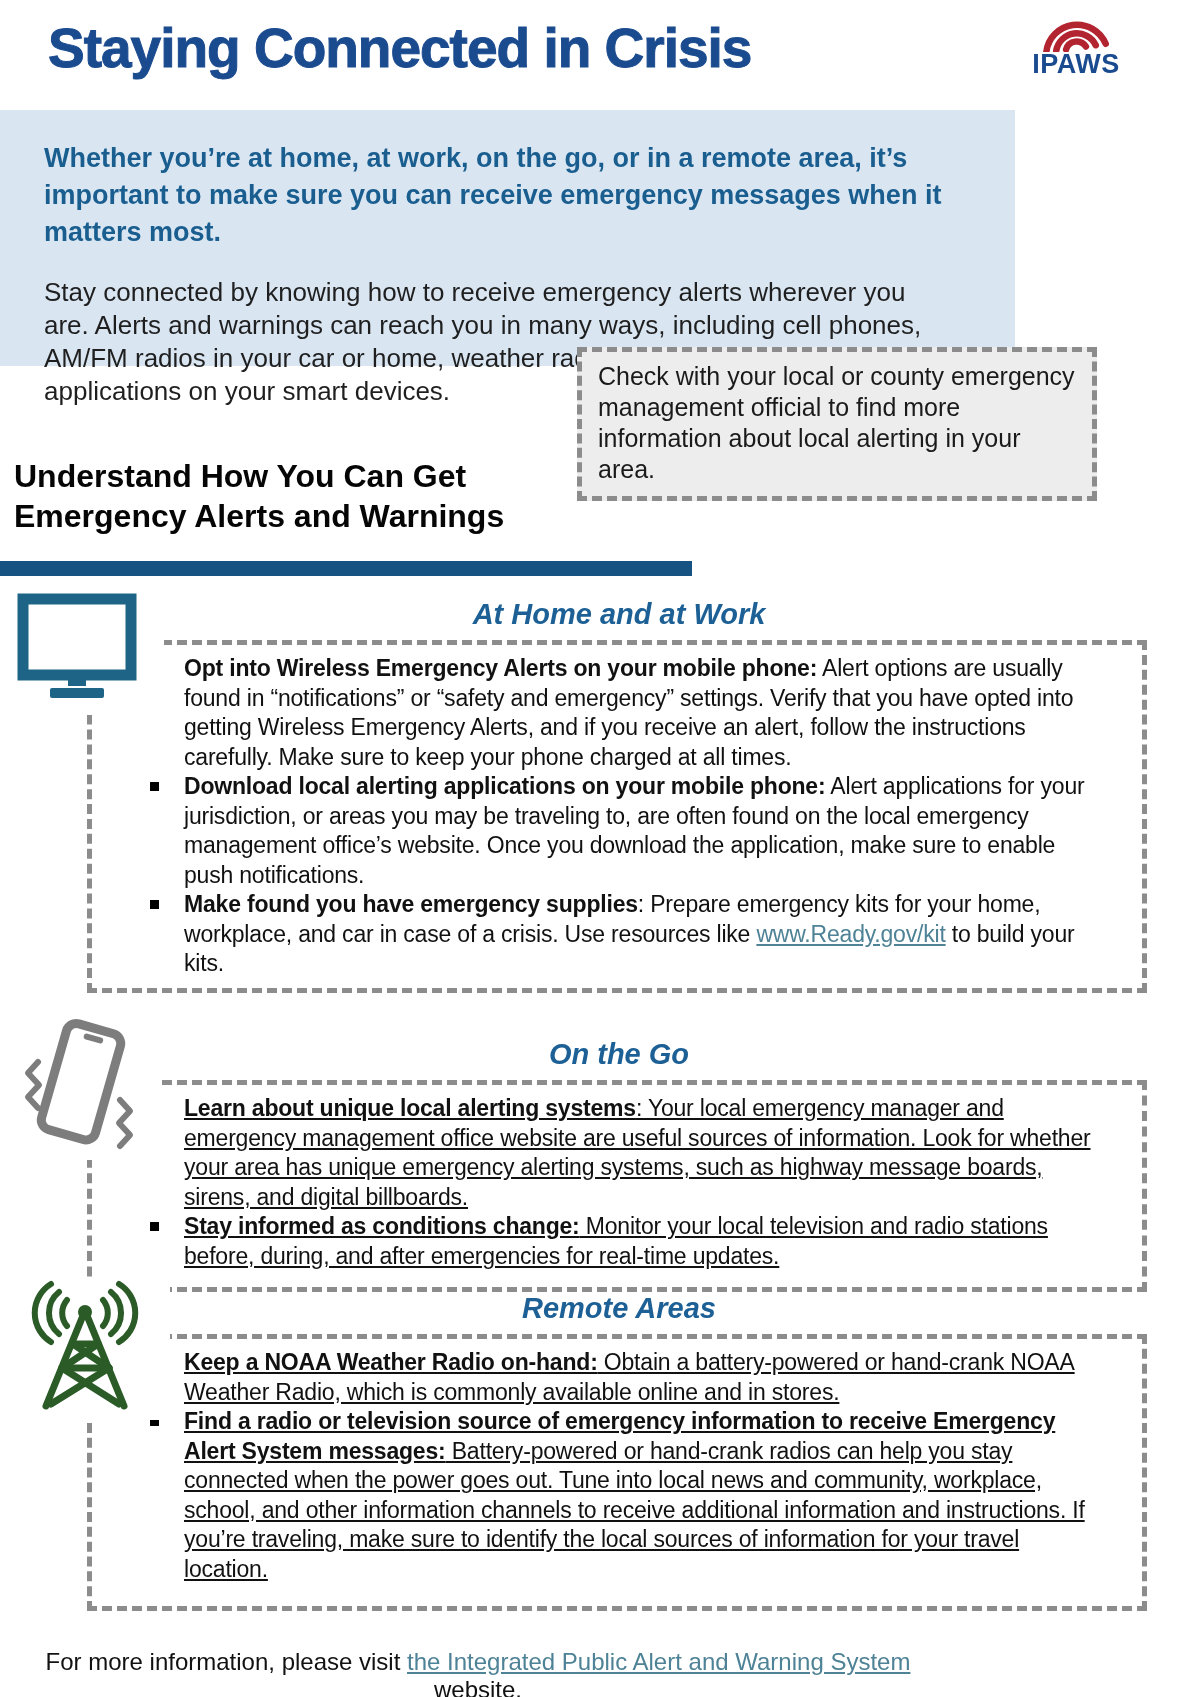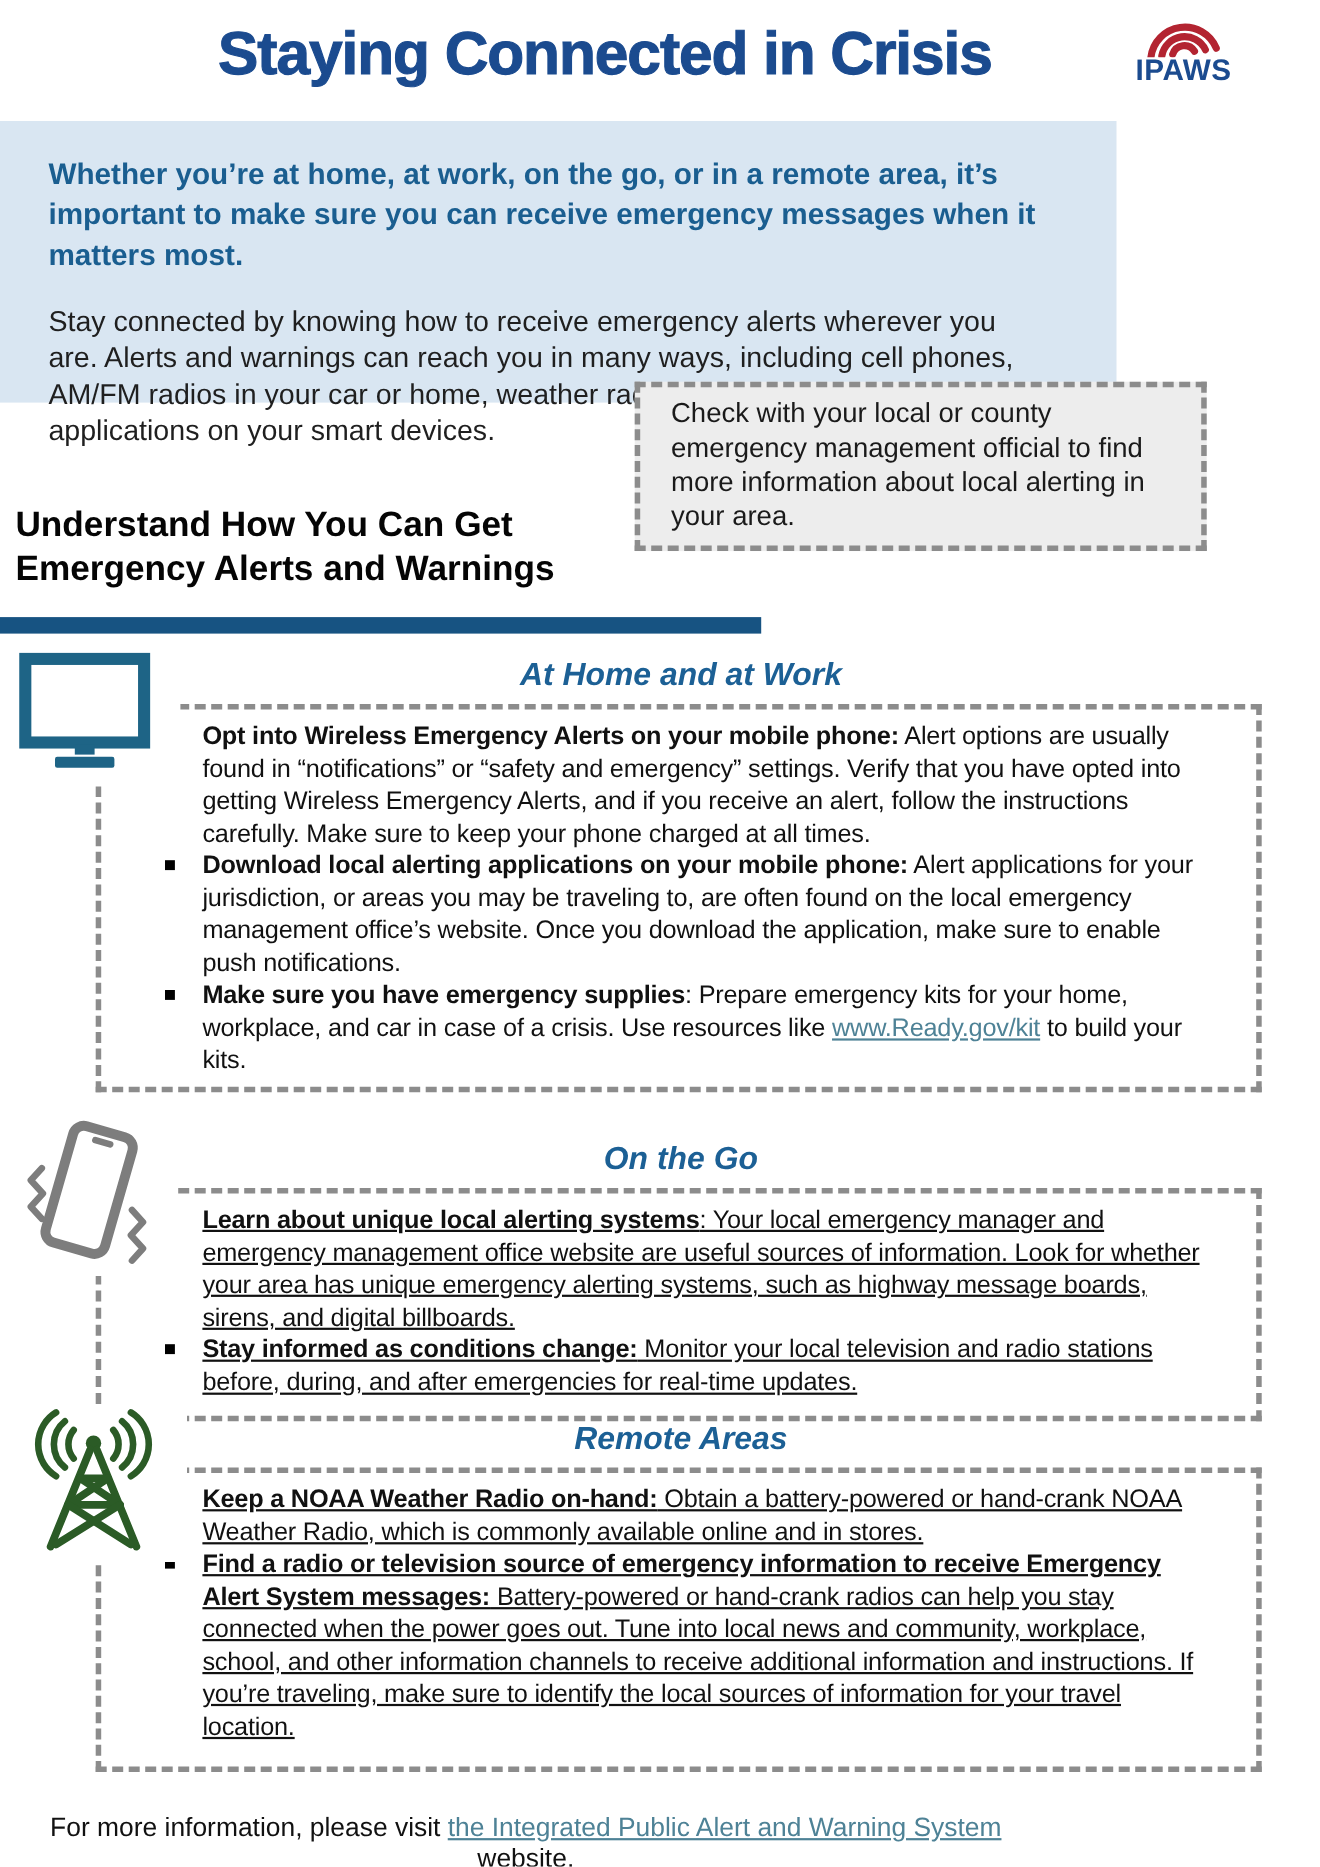--- a/index.html
+++ b/index.html
@@ -1,37 +1,37 @@
 <!DOCTYPE html>
 <html style="--header-blue: #1B4B8F; --lead-blue: #1A5E90; --band-bg: #D9E6F2; --rule-blue: #175382; --section-title-blue: #1C6095; --link-teal: #4E8296; --dash-gray: #8C8C8C; --callout-bg: #EDEDED; --monitor-blue: #1E6486; --phone-gray: #7D7D7D; --tower-green: #2B5B26; --logo-red: #B32431;"><head>
 <meta charset="utf-8">
 <style>
   html,body{margin:0;padding:0;background:#fff;}
   .page{position:relative;width:1200px;height:1697px;background:#fff;overflow:hidden;
         font-family:"Liberation Sans",sans-serif;color:#111;}
 
   
-  .page-title{position:absolute;top:16px;left:0;width:1100px;margin:0;text-align:center;
-    font-size:55px;font-weight:bold;letter-spacing:-1px;color:var(--header-blue);
+  .page-title{position:absolute;top:16px;left:0;width:1100px;margin:0;text-align:left;
+    font-size:55px;font-weight:bold;letter-spacing:-1px;color:var(--header-blue);padding-left:48px;
     -webkit-text-stroke:1px var(--header-blue);}
   .logo{position:absolute;top:8px;left:1020px;width:112px;text-align:center;}
   .logo svg{display:block;margin:0 auto;}
   .logo-text{font-size:27px;font-weight:bold;color:var(--header-blue);letter-spacing:.5px;margin-top:-3px;}
   .ipaws-arc{fill:none;stroke:var(--logo-red);stroke-width:6.5px;stroke-linecap:round;}
 
   
   .band{position:absolute;top:110px;left:0;width:1015px;height:256px;background:var(--band-bg);
     box-sizing:border-box;padding:30px 60px 0 44px;}
   .band .lead{margin:0;max-width:1020px;font-size:27px;font-weight:bold;line-height:37px;color:var(--lead-blue);}
   .band .bodytext{margin:25px 0 0 0;max-width:1020px;font-size:26px;line-height:33px;color:#1f1f1f;}
 
   
   .callout{position:absolute;top:347px;left:577px;width:520px;box-sizing:border-box;
     background:var(--callout-bg);border:5px dashed var(--dash-gray);
-    padding:9px 12px 11px 28px;font-size:25px;line-height:31px;color:#1a1a1a;}
+    padding:9px 12px 11px 16px;font-size:25px;line-height:31px;color:#1a1a1a;}
 
   
   .main-heading{position:absolute;top:456px;left:14px;margin:0;font-size:32px;line-height:40px;
     font-weight:bold;color:#050505;}
   .rule{position:absolute;top:561px;left:0;width:692px;height:15px;background:var(--rule-blue);}
 
   
   .section{position:absolute;left:0;width:1072px;}
   .section-0{top:598px;}
   .section-1{top:1038px;}
@@ -104,21 +104,21 @@
         <div class="sec-icon icon-0"><svg width="122" height="112" viewBox="0 0 122 112">
     <rect class="monitor-frame" x="7" y="6" width="108" height="76"></rect>
     <rect class="monitor-fill" x="52" y="84" width="18" height="9"></rect>
     <rect class="monitor-fill" x="34" y="95" width="54" height="10" rx="2"></rect>
   </svg></div>
         <div class="sec-title">At Home and at Work</div>
         <div class="sec-box">
           <ul>
             <li><b>Opt into Wireless Emergency Alerts on your mobile phone:</b><span> Alert options are usually found in “notifications” or “safety and emergency” settings. Verify that you have opted into getting Wireless Emergency Alerts, and if you receive an alert, follow the instructions carefully. Make sure to keep your phone charged at all times.</span></li>
             <li><b>Download local alerting applications on your mobile phone:</b><span> Alert applications for your jurisdiction, or areas you may be traveling to, are often found on the local emergency management office’s website. Once you download the application, make sure to enable push notifications.</span></li>
-            <li><b>Make sure you have emergency supplies</b><span>: Prepare emergency kits for your home, workplace, and car in case of a crisis. Use resources like </span><a class="inline-link">www.Ready.gov/kit</a><span> to build your kits.</span></li>
+            <li><b>Make found you have emergency supplies</b><span>: Prepare emergency kits for your home, workplace, and car in case of a crisis. Use resources like </span><a class="inline-link">www.Ready.gov/kit</a><span> to build your kits.</span></li>
           </ul>
         </div>
       </div>
       <div class="section section-1">
         <div class="sec-icon icon-1"><svg width="142" height="150" viewBox="0 0 142 150">
     <g transform="rotate(16 70 75)">
       <rect class="phone-frame" x="44" y="16" width="56" height="110" rx="10"></rect>
       <rect class="phone-fill" x="62" y="23" width="20" height="6" rx="3"></rect>
     </g>
     <path class="phone-zig" d="M30 52 l-10 11 l11 12 l-11 12 l10 11"></path>

